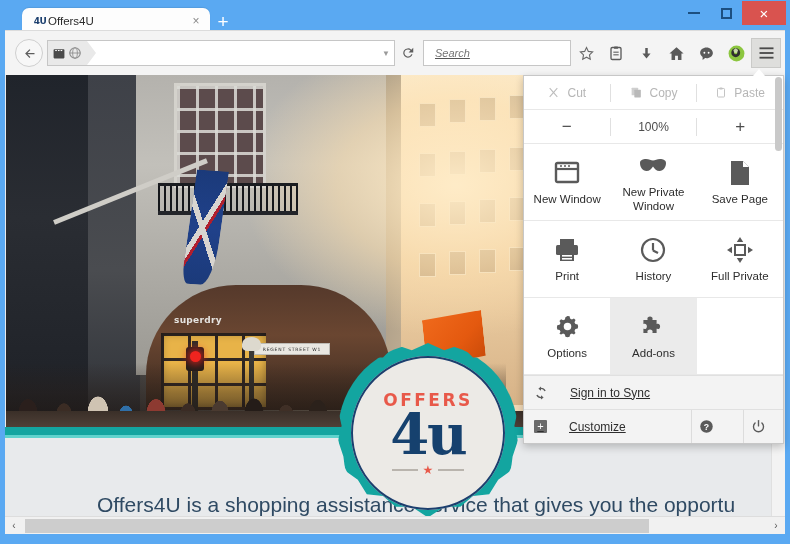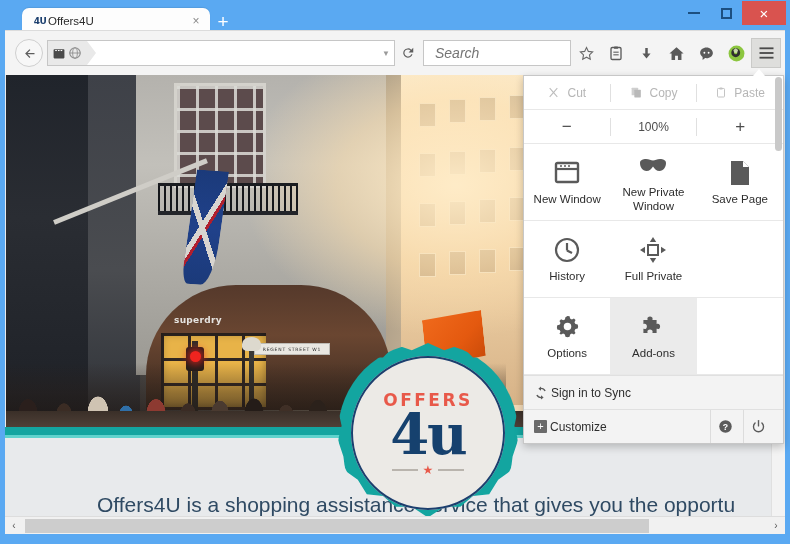--- a/index.html
+++ b/index.html
@@ -83,22 +83,22 @@
     padding-right: 14px;
   }
   .urlinput { flex: 1; height: 24px; border: none; outline: none; font-size: 11px; padding: 0 6px; color: #333; background: transparent; }
   .urlchevron { width: 16px; color: #9a9a9a; font-size: 8px; text-align: center; }
   .reload { width: 22px; color: #666; font-size: 13px; text-align: center; }
   .searchwrap {
     width: 148px; height: 26px; background: #fff; border: 1px solid #c6c6c6;
     display: flex; align-items: center; padding: 0 6px; flex: 0 0 148px;
   }
   .searchinput {
-    flex: 1; border: none; outline: none; font-size: 14px; color: #555;
-    font-style: italic; background: transparent; margin-left: 5px;
+    flex: 1; border: none; outline: none; font-size: 11px; color: #555;
+    font-style: italic; background: transparent; margin-left: 5px; text-decoration: underline;
   }
   .tbicon {
     width: 30px; height: 30px; display: flex; align-items: center; justify-content: center;
     flex: 0 0 30px; color: #555;
   }
   .tbicon.menu { background: #dededc; border: 1px solid #cacac8; width: 28px; height: 30px; }
 
   
   #viewport {
     position: absolute; left: 5px; top: 75px; width: 780px; height: 462px;
@@ -381,22 +381,23 @@
     align-items: center; justify-content: center; gap: 5px;
     font-size: 11.5px; color: #2e2e2e; text-align: center; line-height: 1.15;
     padding: 4px 2px;
   }
   .gitem.hover { background: #ebebeb; }
   .gitem .ico { height: 30px; display: flex; align-items: center; justify-content: center; }
   .grid-sep { height: 1px; background: #e8e8e8; margin: 0; }
 
   .sync-row, .customize-row {
     display: flex; align-items: center; height: 34px;
-    padding: 16px 10px; gap: 3px; font-size: 12px; color: #2e2e2e;
+    padding: 16px 10px; gap: 22px; font-size: 12px; color: #2e2e2e;
     border-top: 1px solid #e0e0e0;
+    text-decoration: underline;
   }
   .sync-row { background: #f3f3f3; }
   .customize-row { background: #f3f3f3; }
   .customize-row .spacer { flex: 1; }
   .cr-icon {
     width: 30px; height: 33px; display: flex; align-items: center; justify-content: center;
     border-left: 1px solid #dcdcdc; color: #5a5a5a;
   }
   .plusbox {
     width: 13px; height: 13px; background: #6b6b6b; color: #fff;
@@ -678,20 +679,32 @@
           </svg>
         </span>
         <span>Save Page</span>
       </div>
     </div>
     <div class="grid-sep"></div>
 
     <div class="grid">
       <div class="gitem">
         <span class="ico">
+          <svg width="26" height="24" viewBox="0 0 26 24">
+            <rect x="6" y="1" width="14" height="6" fill="#5a5a5a"></rect>
+            <rect x="2" y="7" width="22" height="10" rx="1.5" fill="#5a5a5a"></rect>
+            <rect x="6" y="15" width="14" height="8" fill="#5a5a5a"></rect>
+            <rect x="8" y="17" width="10" height="1.6" fill="#ffffff"></rect>
+            <rect x="8" y="20" width="10" height="1.6" fill="#ffffff"></rect>
+          </svg>
+        </span>
+        <span>Print</span>
+      </div>
+      <div class="gitem">
+        <span class="ico">
           <svg width="26" height="26" viewBox="0 0 26 26">
             <circle cx="13" cy="13" r="11" fill="none" stroke="#5a5a5a" stroke-width="2.2"></circle>
             <line x1="13" y1="6" x2="13" y2="13.5" stroke="#5a5a5a" stroke-width="2.2"></line>
             <line x1="13" y1="13.5" x2="18" y2="16" stroke="#5a5a5a" stroke-width="2.2"></line>
           </svg>
         </span>
         <span>History</span>
       </div>
       <div class="gitem">
         <span class="ico">

